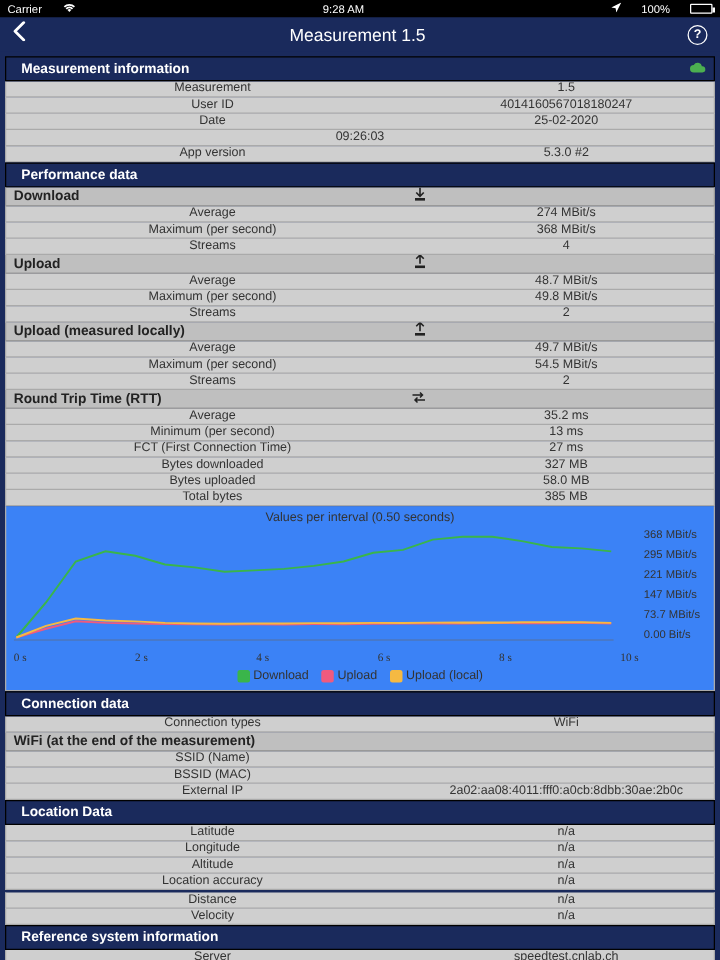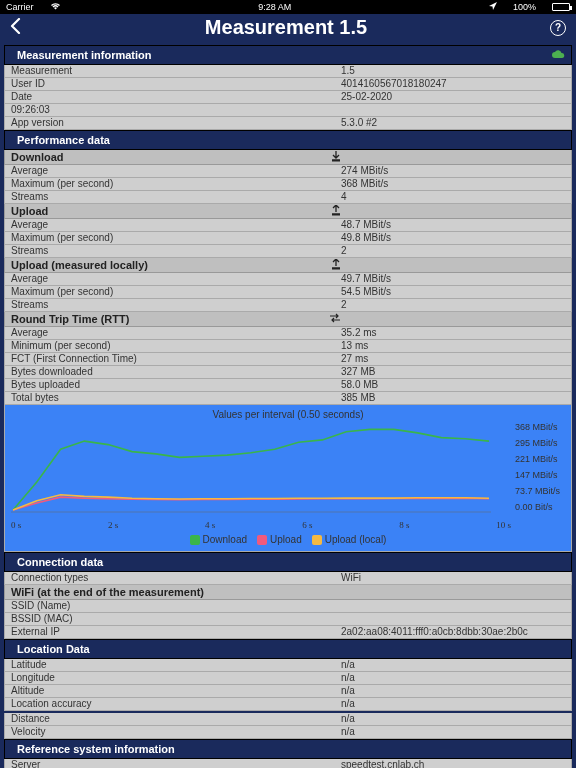--- a/index.html
+++ b/index.html
@@ -25,21 +25,21 @@
   .status-left, .status-right { display: flex; align-items: center; gap: 16px; }
   .nav-bar {
     height: 27px;
     background: #1a2a5c;
     color: #fff;
     display: flex;
     align-items: center;
     justify-content: space-between;
     padding: 0 10px;
   }
-  .nav-title { font-size: 20px; font-weight: 700; }
+  .nav-title { font-size: 14px; font-weight: 400; }
   .help-btn {
     width: 16px; height: 16px; border-radius: 50%;
     border: 1.5px solid #fff; display:flex; align-items:center; justify-content:center;
     font-weight: bold; font-size: 10px;
   }
   .container { padding: 4px 4px; }
   .section-header {
     background: #1a2a5c;
     color: #fff;
     font-weight: bold;
@@ -53,20 +53,21 @@
     color: #4caf50; font-size: 11px;
   }
   .row {
     display: flex;
     background: #cfcfcf;
     border: 1px solid #aaa;
     border-top: none;
     font-size: 10px;
     min-height: 12px;
     line-height: 12px;
+    text-align: center;
   }
   .row .label { flex: 0 0 330px; padding: 0 6px; color: #333; }
   .row .value { flex: 1; padding: 0 6px; color: #333; }
   .sub-header {
     background: #bfbfbf;
     border: 1px solid #999;
     border-top: none;
     font-weight: bold;
     font-size: 11px;
     padding: 1px 6px;

